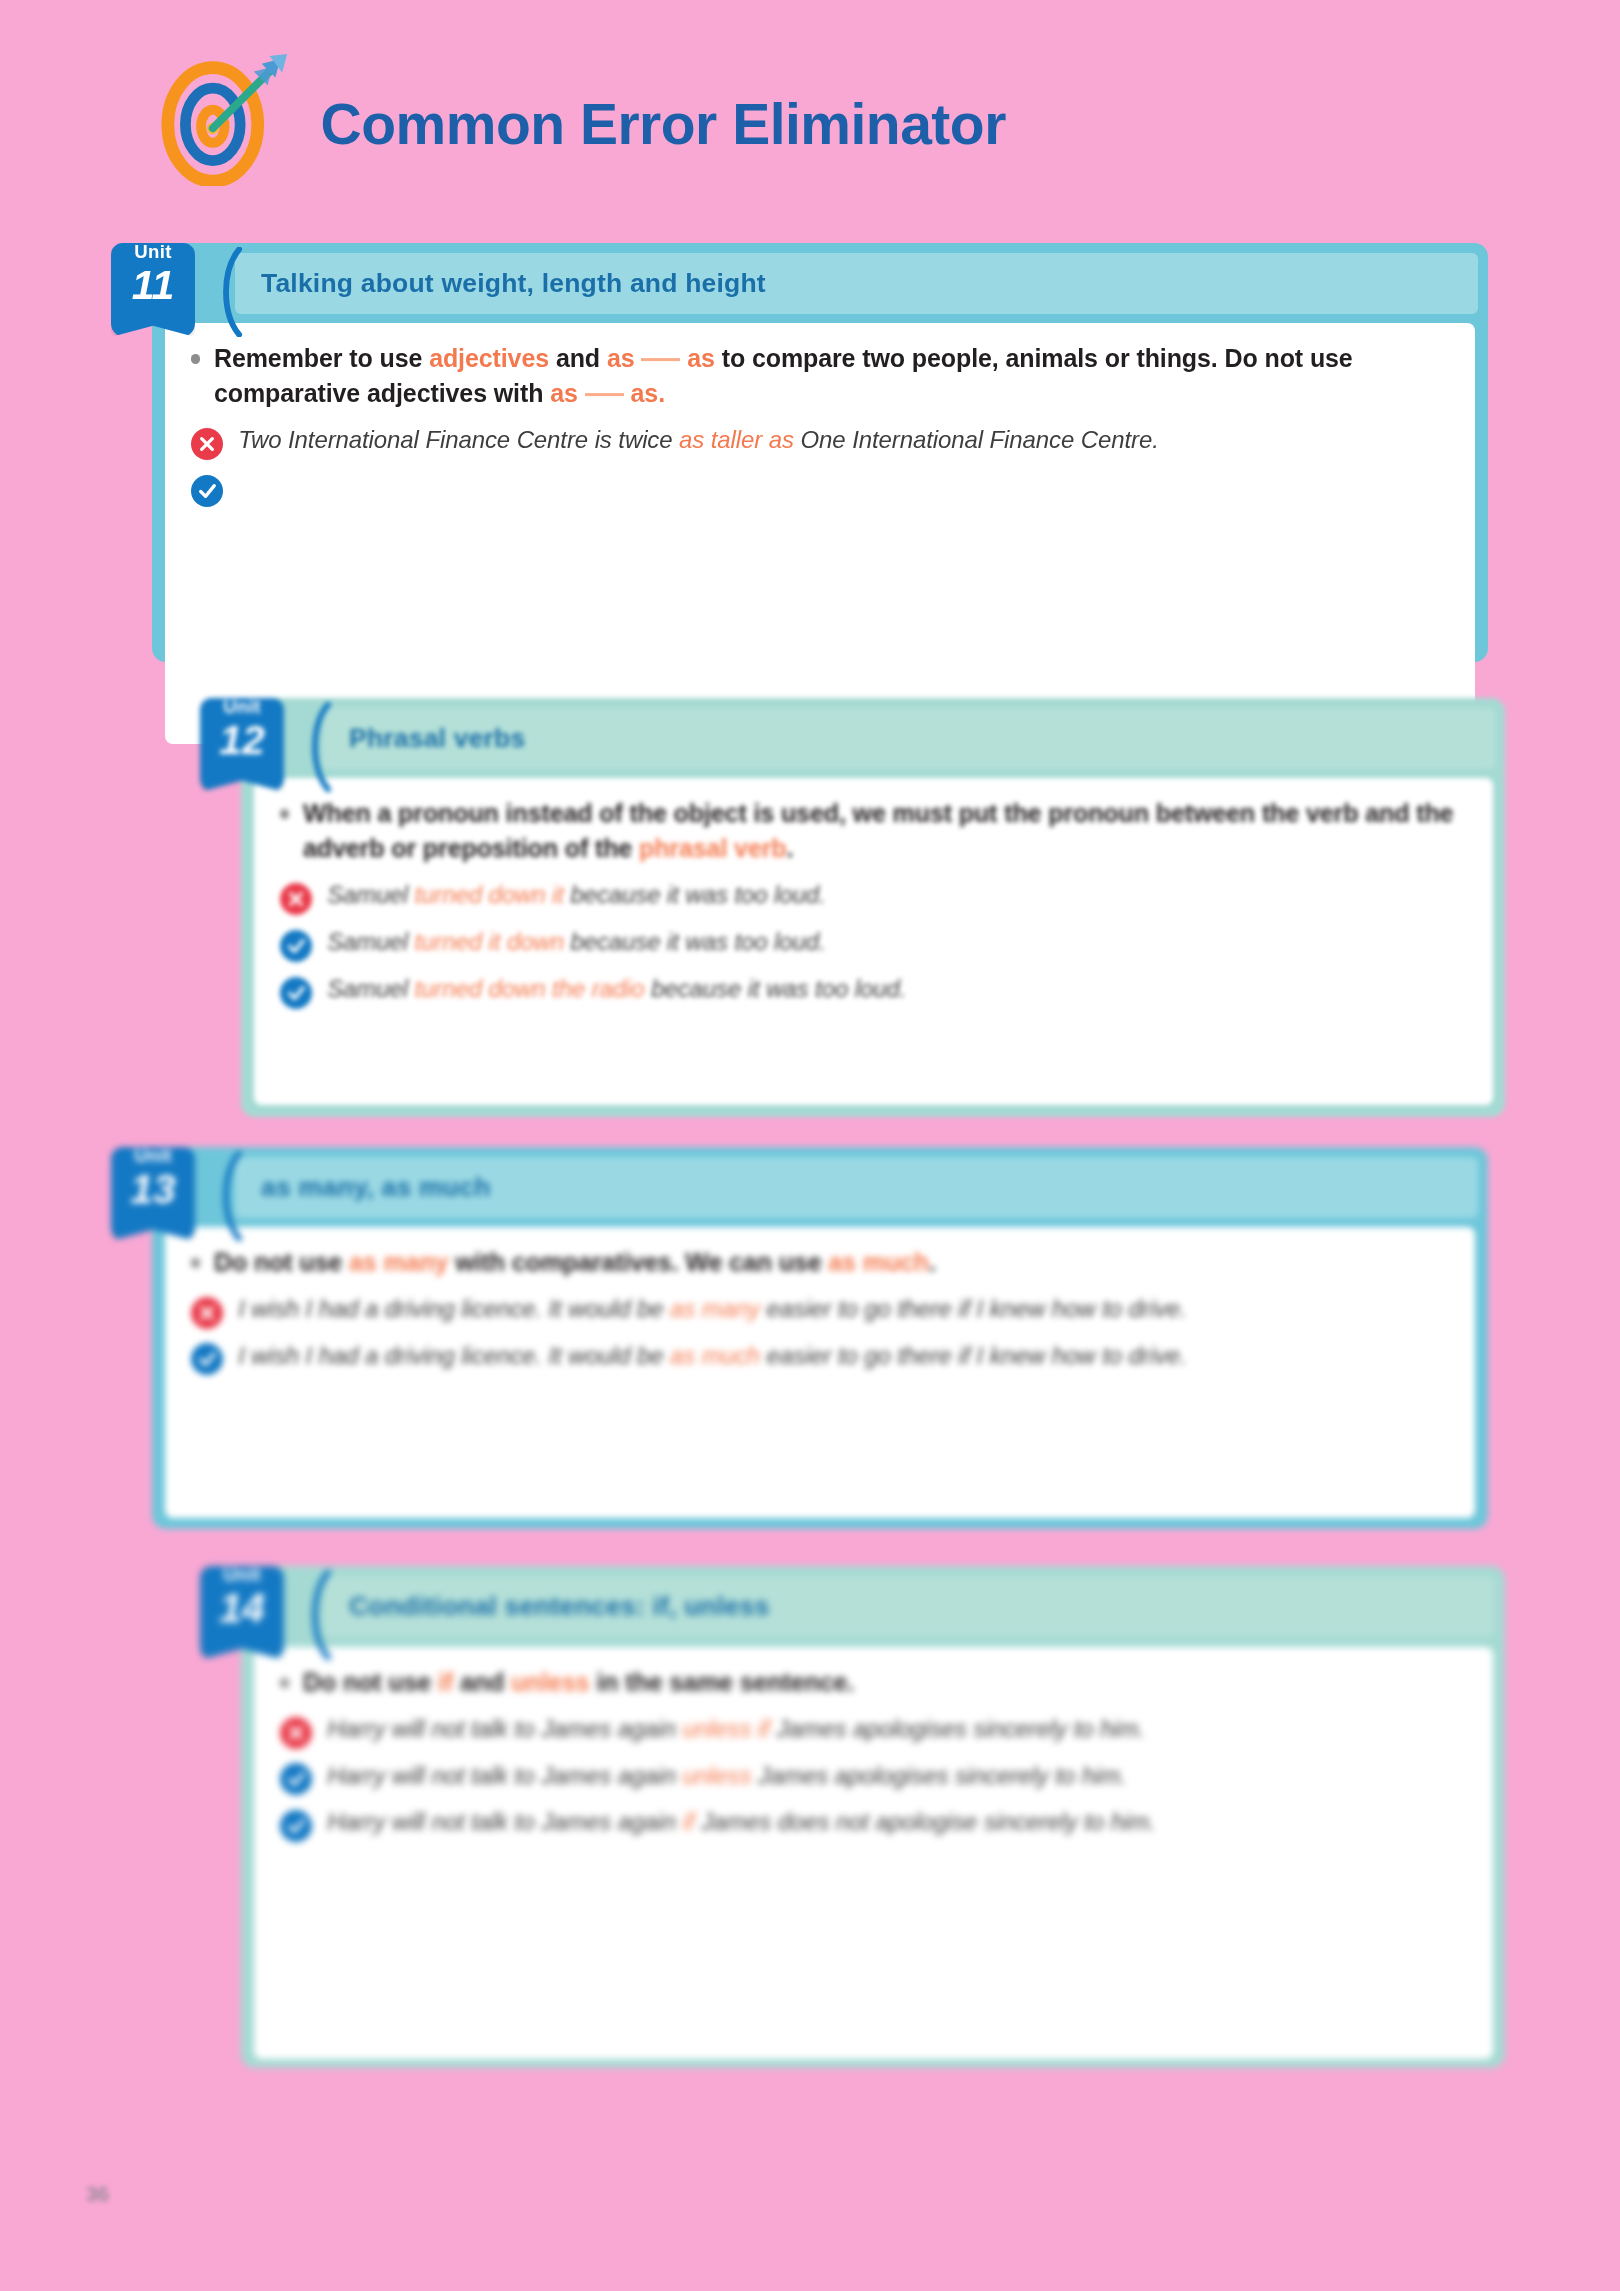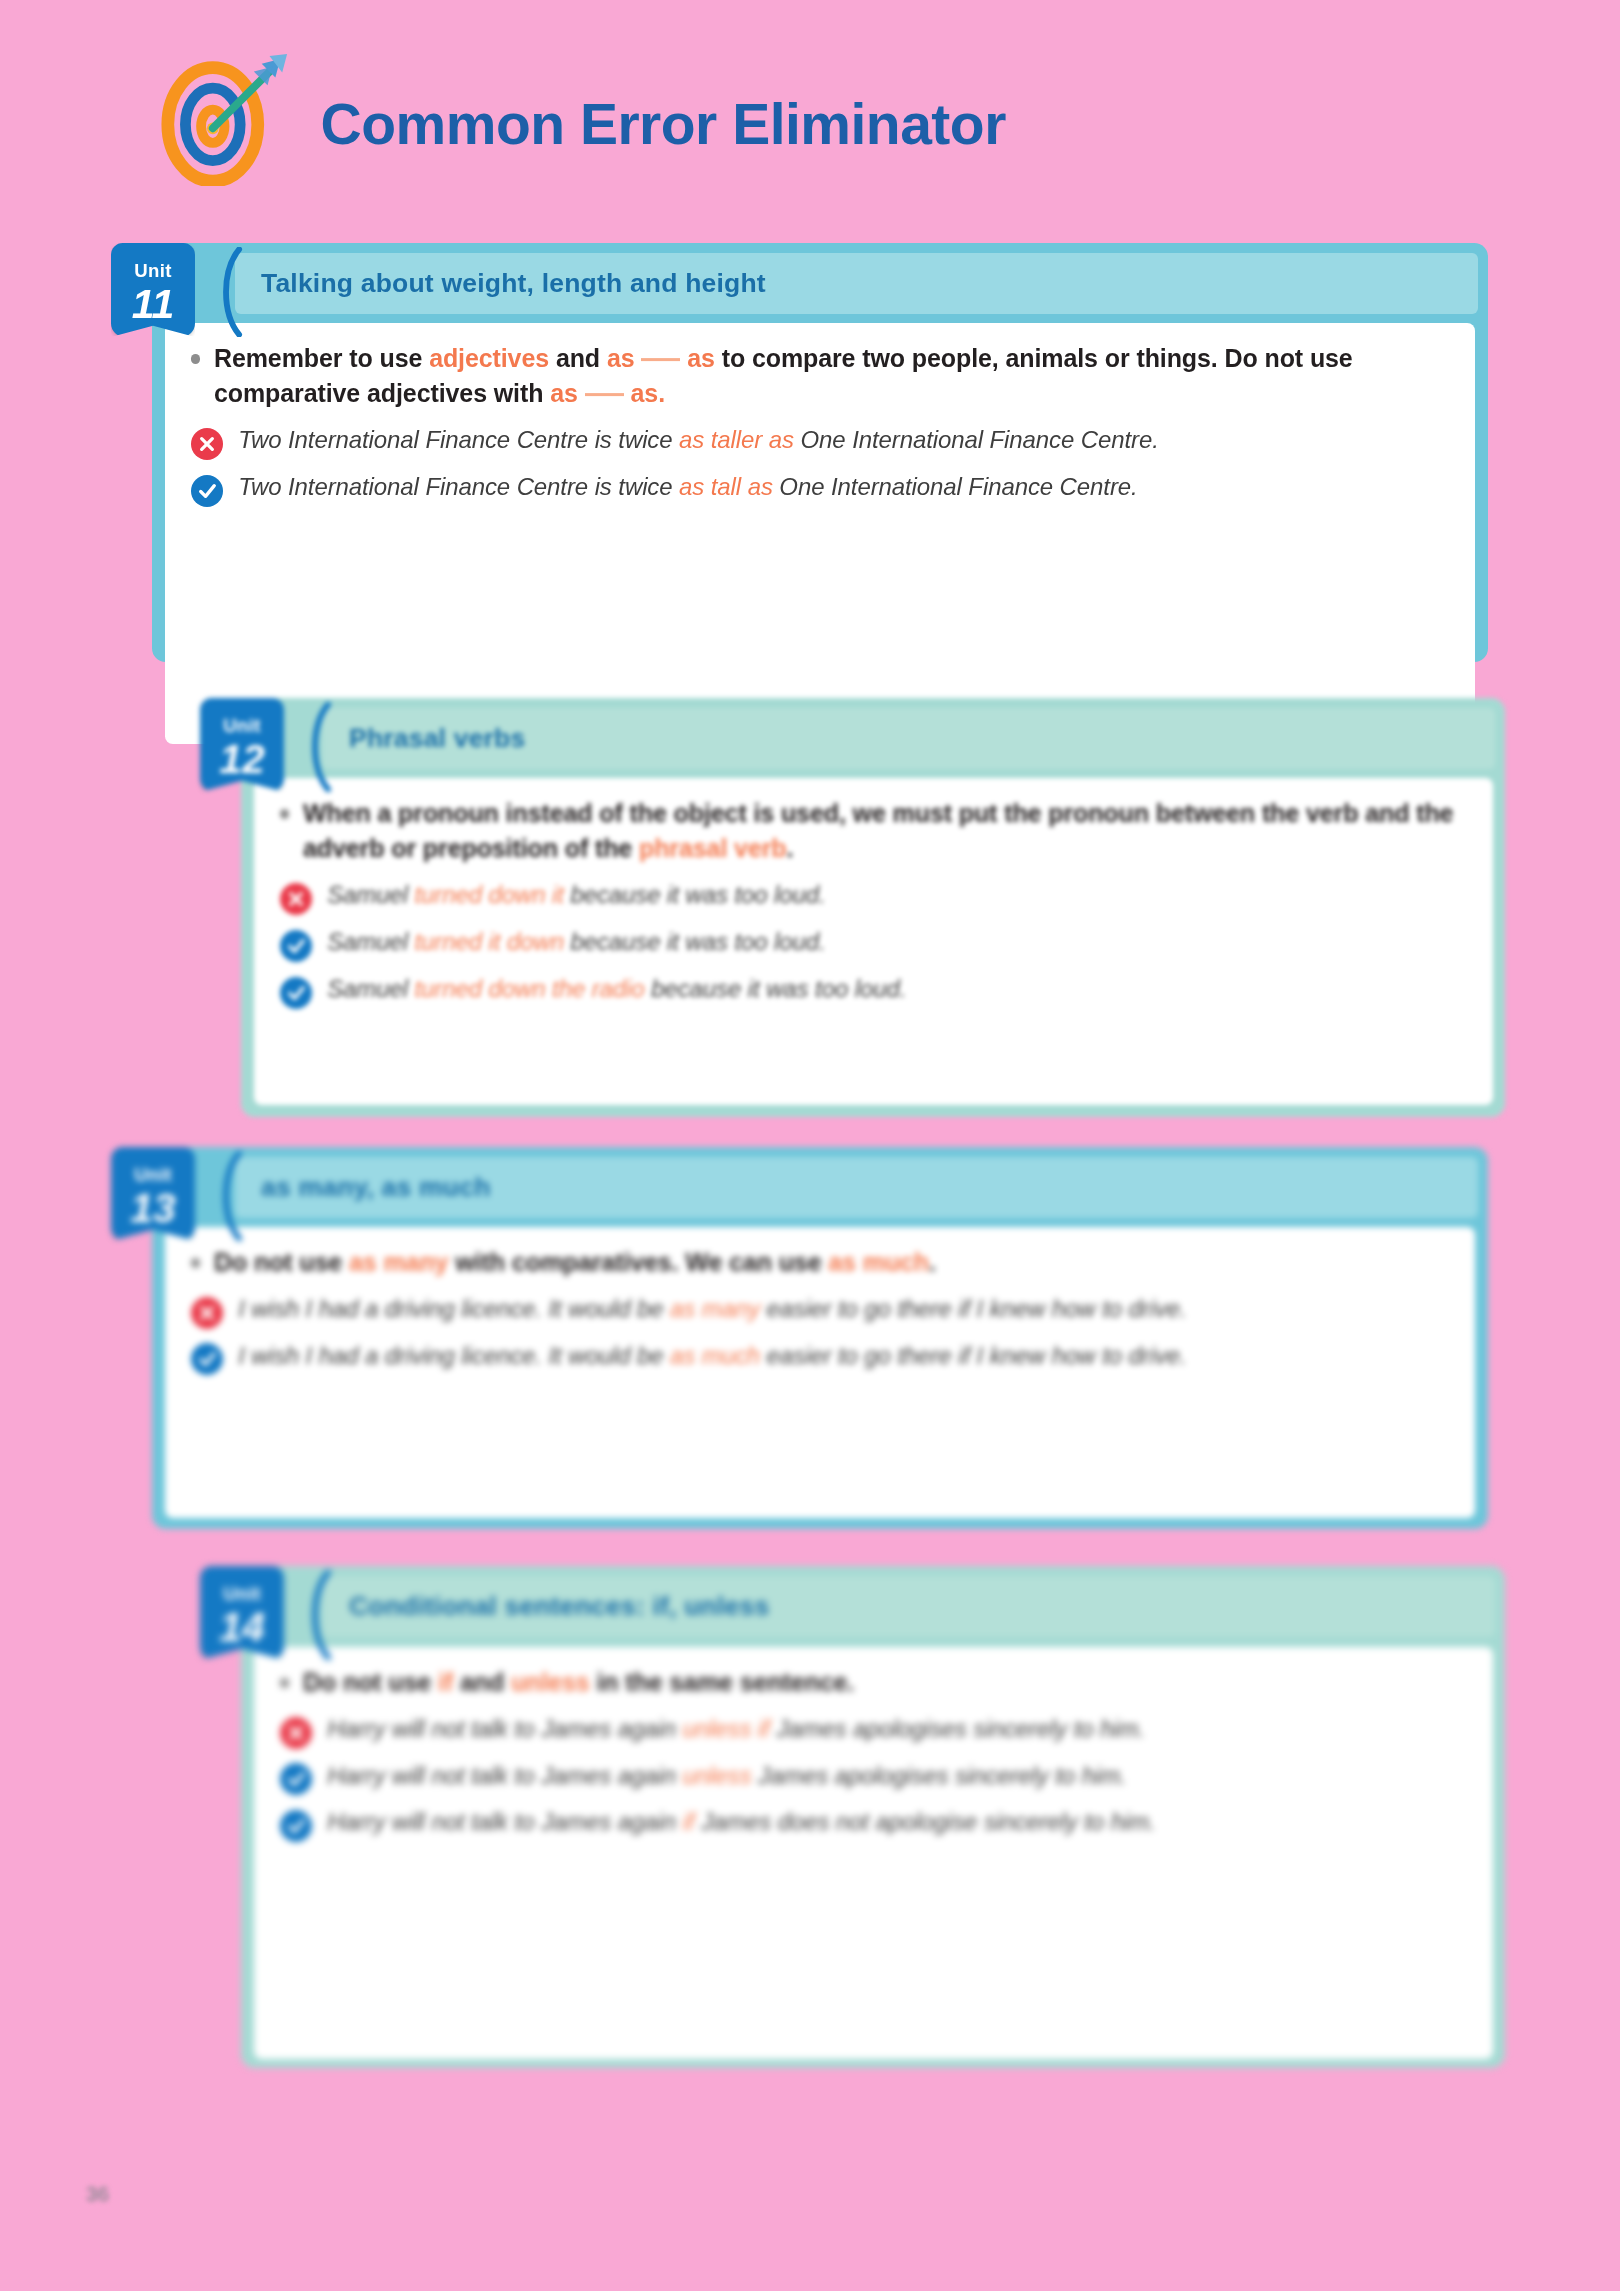--- a/index.html
+++ b/index.html
@@ -90,21 +90,21 @@
     text-align: center;
     z-index: 6;
     box-shadow: 0 2px 3.9px rgba(0,0,0,.16);
     clip-path: polygon(0 0, 100% 0, 100% 100%, 50% 88%, 0 100%);
   }
   .unit-badge .u-word {
     display: block;
     font-size: 18.6px;
     font-weight: bold;
     letter-spacing: 0.4px;
-    padding-top: 19px;
+    padding-top: 0;
     line-height: 1;
   }
   .unit-badge .u-num {
     display: block;
     font-size: 41px;
     font-weight: bold;
     line-height: 1;
     padding-top: 3.9px;
     font-style: italic;
   }
@@ -243,21 +243,20 @@
               </svg>
             </div>
             <div class="ex-text">Two International Finance Centre is twice <span class="hl-b">as taller as</span> One International Finance Centre.</div>
           </div>
           <div class="ex-row">
             <div class="ex-icon good">
               <svg width="32" height="32" viewBox="0 0 33 33">
                 <path d="M10 17 L15 22 L24 11" stroke="#ffffff" stroke-width="3.4" fill="none" stroke-linecap="round" stroke-linejoin="round"></path>
               </svg>
             </div>
-            <div class="ex-text">Two International Finance Centre is twice <span class="hl-b">as tall as</span> One International Finance Centre.</div>
           </div>
         </div>
     </div>
   </div>
 
   <div class="unit-block blur-1">
     <div class="unit-frame mint" style="left:241px; top:698px; width:1264px; height:419px;"></div>
     <div class="unit-headerbar mint" style="left:323px; top:708px; width:1172px; height:61px;">
       <span class="unit-headtext">Phrasal verbs</span>
     </div>

